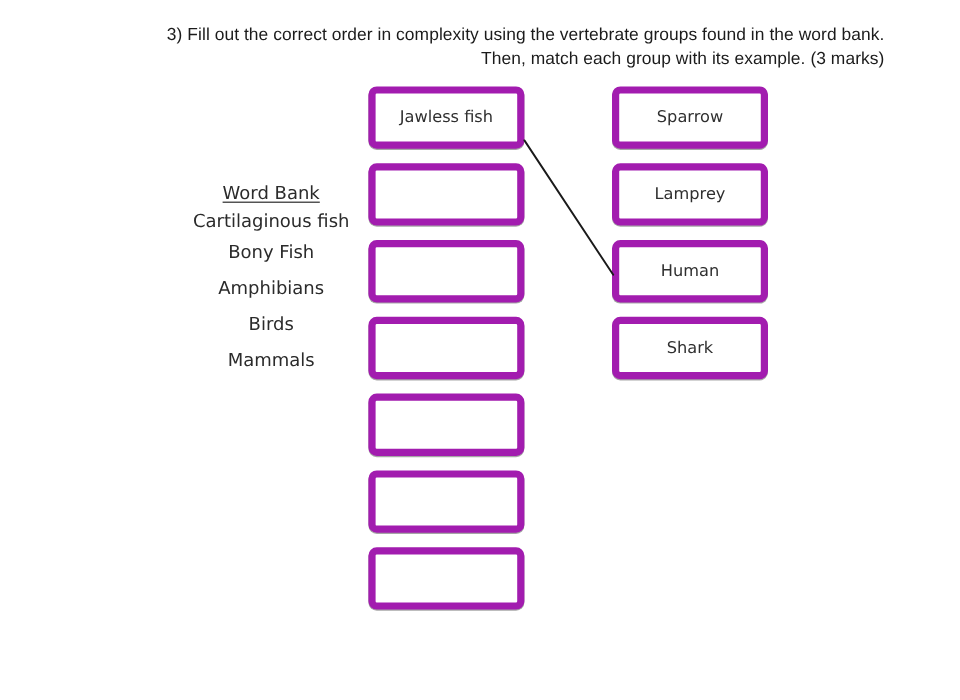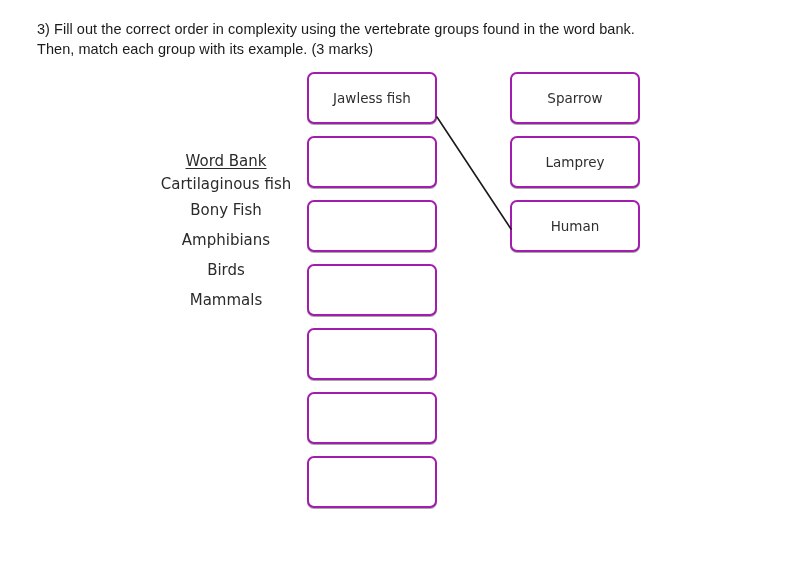--- a/index.html
+++ b/index.html
@@ -22,21 +22,21 @@
     position: absolute;
     left: 37px;
     top: 19px;
     width: 700px;
     font-family: "Liberation Sans", sans-serif;
     font-size: 14.5px;
     line-height: 20px;
     color: #1b1b1b;
     letter-spacing: 0.05px;
   }
-  .question .qline { display: block; white-space: pre; }
+  .question .qline { display: block; white-space: pre; text-align: right; }
 
   
   .wordbank {
     position: absolute;
     left: 140px;
     top: 152px;
     width: 172px;
     text-align: center;
     font-family: "DejaVu Sans", sans-serif;
     font-size: 15px;
@@ -63,21 +63,21 @@
     width: 130px;
   }
   .col-left  { left: 307px; }
   .col-right { left: 510px; }
 
   .box {
     box-sizing: border-box;
     width: 130px;
     height: 52px;
     margin-bottom: 12px;
-    border: 2px solid #a21caf;
+    border: 6px solid #a21caf;
     border-radius: 7px;
     background: #ffffff;
     display: flex;
     align-items: center;
     justify-content: center;
     font-family: "DejaVu Sans", sans-serif;
     font-size: 13.5px;
     color: #2f2f2f;
     box-shadow: 0 1px 0 rgba(0,0,0,0.35);
   }
@@ -119,19 +119,20 @@
     <div class="box empty"></div>
     <div class="box empty"></div>
     <div class="box empty"></div>
     <div class="box empty"></div>
   </div>
 
   <div class="col col-right">
     <div class="box">Sparrow</div>
     <div class="box">Lamprey</div>
     <div class="box">Human</div>
+    <div class="box">Shark</div>
   </div>
 
   <svg class="connectors" viewBox="0 0 800 583">
     <line x1="437" y1="117" x2="511" y2="229" stroke="#1a1a1a" stroke-width="1.6" stroke-linecap="round"></line>
   </svg>
 
 </div>
 
 </body></html>

